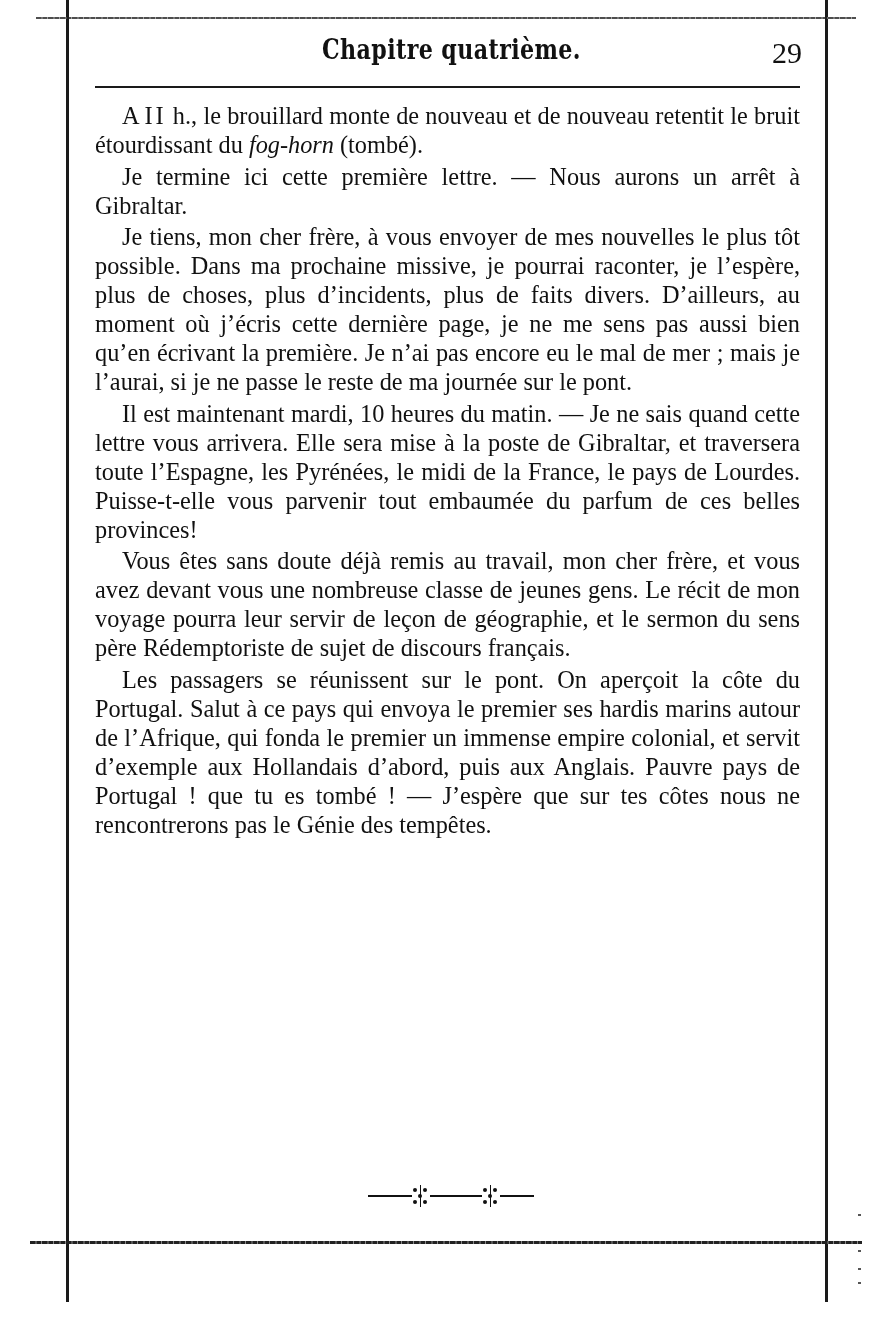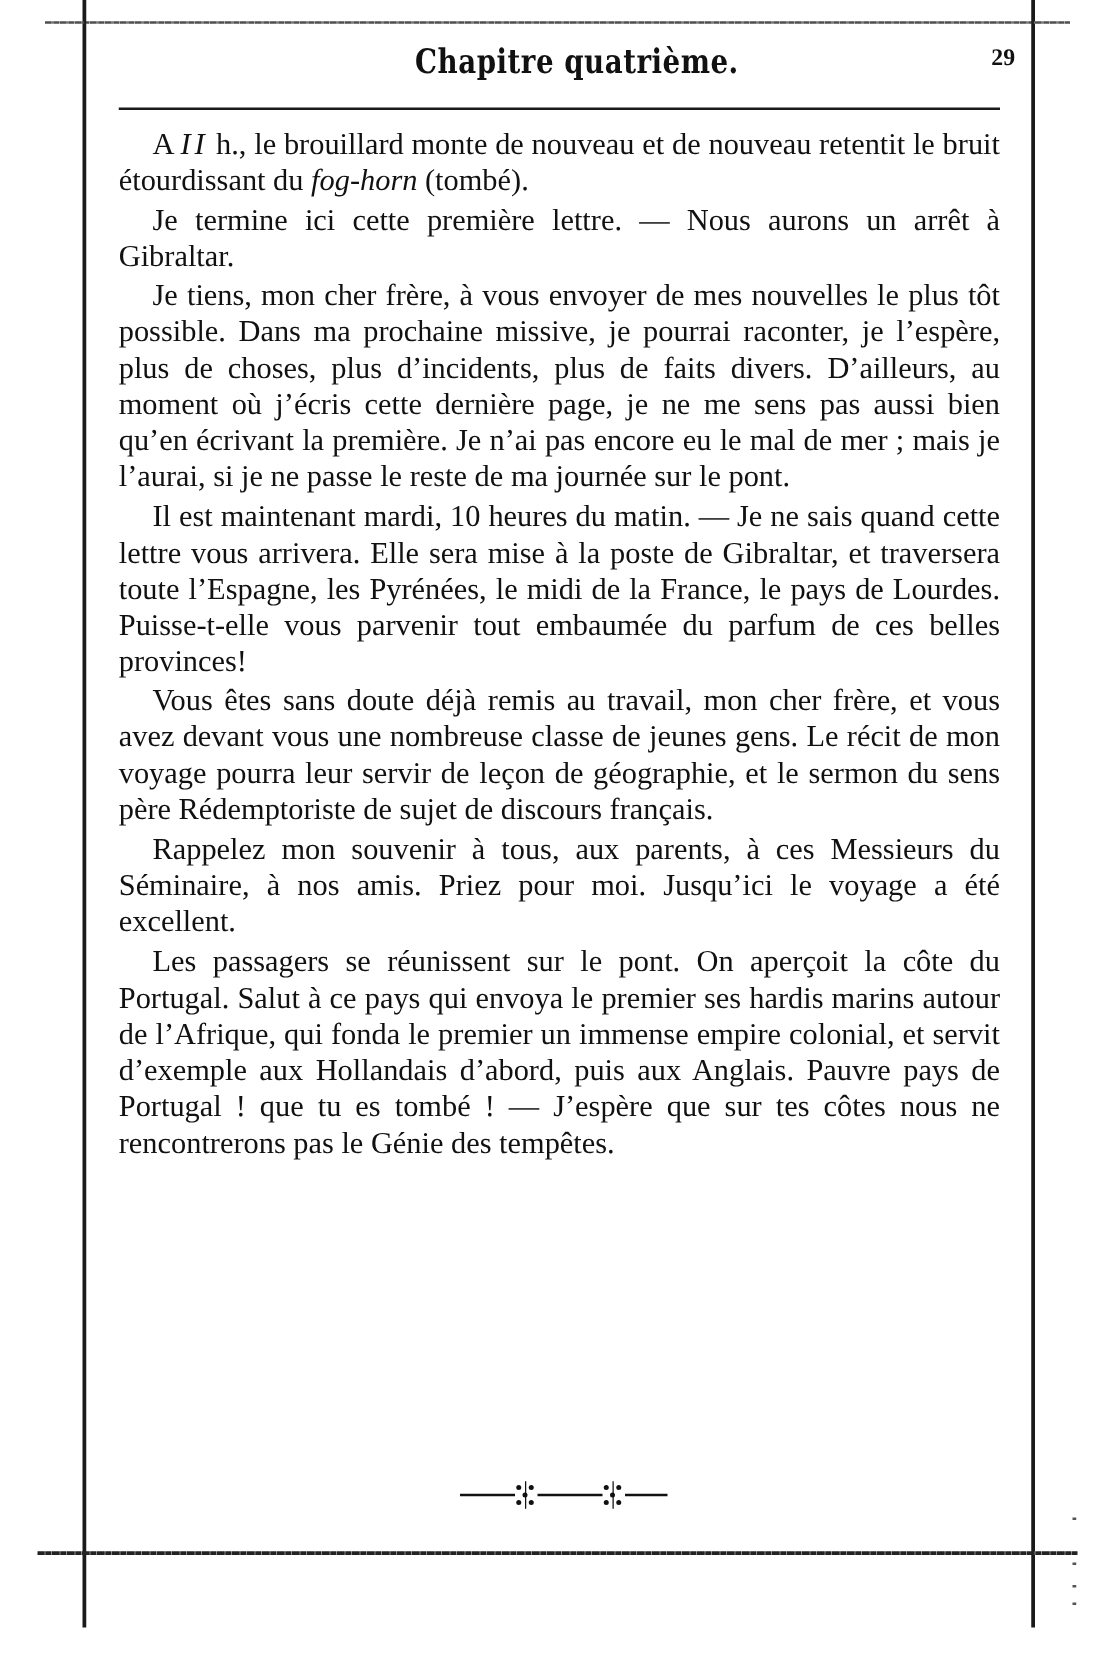--- a/index.html
+++ b/index.html
@@ -5,25 +5,25 @@
   html, body { margin: 0; padding: 0; background: #ffffff; }
   body { width: 886px; height: 1325px; position: relative; overflow: hidden;
          font-family: "Liberation Serif", "DejaVu Serif", serif; color: #111; }
   .vline { position: absolute; background: #1a1a1a; width: 3px; }
   .vline.left { left: 66px; top: 0; height: 1302px; }
   .vline.right { left: 825px; top: 0; height: 1302px; }
   .hline { position: absolute; height: 3px;
            background: repeating-linear-gradient(90deg,#222 0 5px,#555 5px 7px,#222 7px 11px,#888 11px 12px); }
   .hline.top { left: 36px; width: 820px; top: 17px; height: 2px; opacity: .8; }
   .hline.bottom { left: 30px; width: 832px; top: 1241px; }
-  .header { position: absolute; left: 109px; width: 705px; top: 24px; height: 56px; }
+  .header { position: absolute; left: 99px; width: 705px; top: 24px; height: 56px; }
   .header-title { position: absolute; left: 0; width: 100%; text-align: center; top: 10px;
                   font-family: "DejaVu Serif", serif; font-weight: bold; font-size: 27px;
                   letter-spacing: 0.5px; transform: scaleX(0.82); }
-  .page-number { position: absolute; right: 2px; top: 12px; font-size: 19px; font-weight: bold; }
+  .page-number { position: absolute; right: 2px; top: 12px; font-size: 30px; }
   .header-rule { position: absolute; left: 95px; width: 705px; top: 86px; height: 2px; background: #1a1a1a; }
   .body-text { position: absolute; left: 95px; width: 705px; top: 101px; font-size: 24.3px; line-height: 29px; }
   .para { margin: 0 0 2.6px 0; text-indent: 27px; text-align: justify; }
   .para em { }
   .signature { text-align: right; margin: 10px 62px 0 0; font-size: 24px; letter-spacing: 0.5px; }
   .signature .sc { font-variant: small-caps; }
   .ornament { position: absolute; left: 368px; top: 1183px; width: 166px; height: 26px; }
   .ornament .rule { position: absolute; top: 12px; height: 2px; background: #111; }
   .ornament .cross { position: absolute; top: 0; width: 18px; height: 26px; }
   .dot { position: absolute; width: 4px; height: 4px; border-radius: 50%; background: #111; }
@@ -37,26 +37,25 @@
 <div class="hline top"></div>
 <div class="hline bottom"></div>
 
 <div class="header">
   <div class="header-title">Chapitre quatrième.</div>
   <div class="page-number">29</div>
 </div>
 <div class="header-rule"></div>
 
 <div class="body-text">
-  <p class="para"><span>A </span><span style="font-variant: small-caps; letter-spacing: 3px; font-style: italic;">II</span><span> h., le brouillard monte de nouveau et de nouveau retentit le bruit étourdissant du </span><em>fog-horn</em><span> (tombé).</span></p>
+  <p class="para"><span>A </span><span style="font-variant: small-caps; letter-spacing: 3px;">II</span><span> h., le brouillard monte de nouveau et de nouveau retentit le bruit étourdissant du </span><em>fog-horn</em><span> (tombé).</span></p>
   <p class="para">Je termine ici cette première lettre. — Nous aurons un arrêt à Gibraltar.</p>
   <p class="para">Je tiens, mon cher frère, à vous envoyer de mes nouvelles le plus tôt possible. Dans ma prochaine missive, je pourrai raconter, je l’espère, plus de choses, plus d’incidents, plus de faits divers. D’ailleurs, au moment où j’écris cette dernière page, je ne me sens pas aussi bien qu’en écrivant la première. Je n’ai pas encore eu le mal de mer ; mais je l’aurai, si je ne passe le reste de ma journée sur le pont.</p>
   <p class="para">Il est maintenant mardi, 10 heures du matin. — Je ne sais quand cette lettre vous arrivera. Elle sera mise à la poste de Gibraltar, et traversera toute l’Espagne, les Pyrénées, le midi de la France, le pays de Lourdes. Puisse-t-elle vous parvenir tout embaumée du parfum de ces belles provinces!</p>
   <p class="para">Vous êtes sans doute déjà remis au travail, mon cher frère, et vous avez devant vous une nombreuse classe de jeunes gens. Le récit de mon voyage pourra leur servir de leçon de géographie, et le sermon du sens père Rédemptoriste de sujet de discours français.</p>
-  <p class="para">Rappelez mon souvenir à tous, aux parents, à ces Messieurs du Séminaire, à nos amis. Priez pour moi. Jusqu’ici le voyage a été excellent.</p>
   <p class="para">Les passagers se réunissent sur le pont. On aperçoit la côte du Portugal. Salut à ce pays qui envoya le premier ses hardis marins autour de l’Afrique, qui fonda le premier un immense empire colonial, et servit d’exemple aux Hollandais d’abord, puis aux Anglais. Pauvre pays de Portugal ! que tu es tombé ! — J’espère que sur tes côtes nous ne rencontrerons pas le Génie des tempêtes.</p>
 </div>
 
 <div class="ornament">
   <div class="rule" style="left:0; width:44px;"></div>
   <div class="cross" style="left:44px;">
     <div class="dot" style="left:1px; top:5px;"></div>
       <div class="dot" style="left:11px; top:5px;"></div>
     <div class="dot" style="left:6px; top:11px;"></div>
     <div class="dot" style="left:1px; top:17px;"></div>

